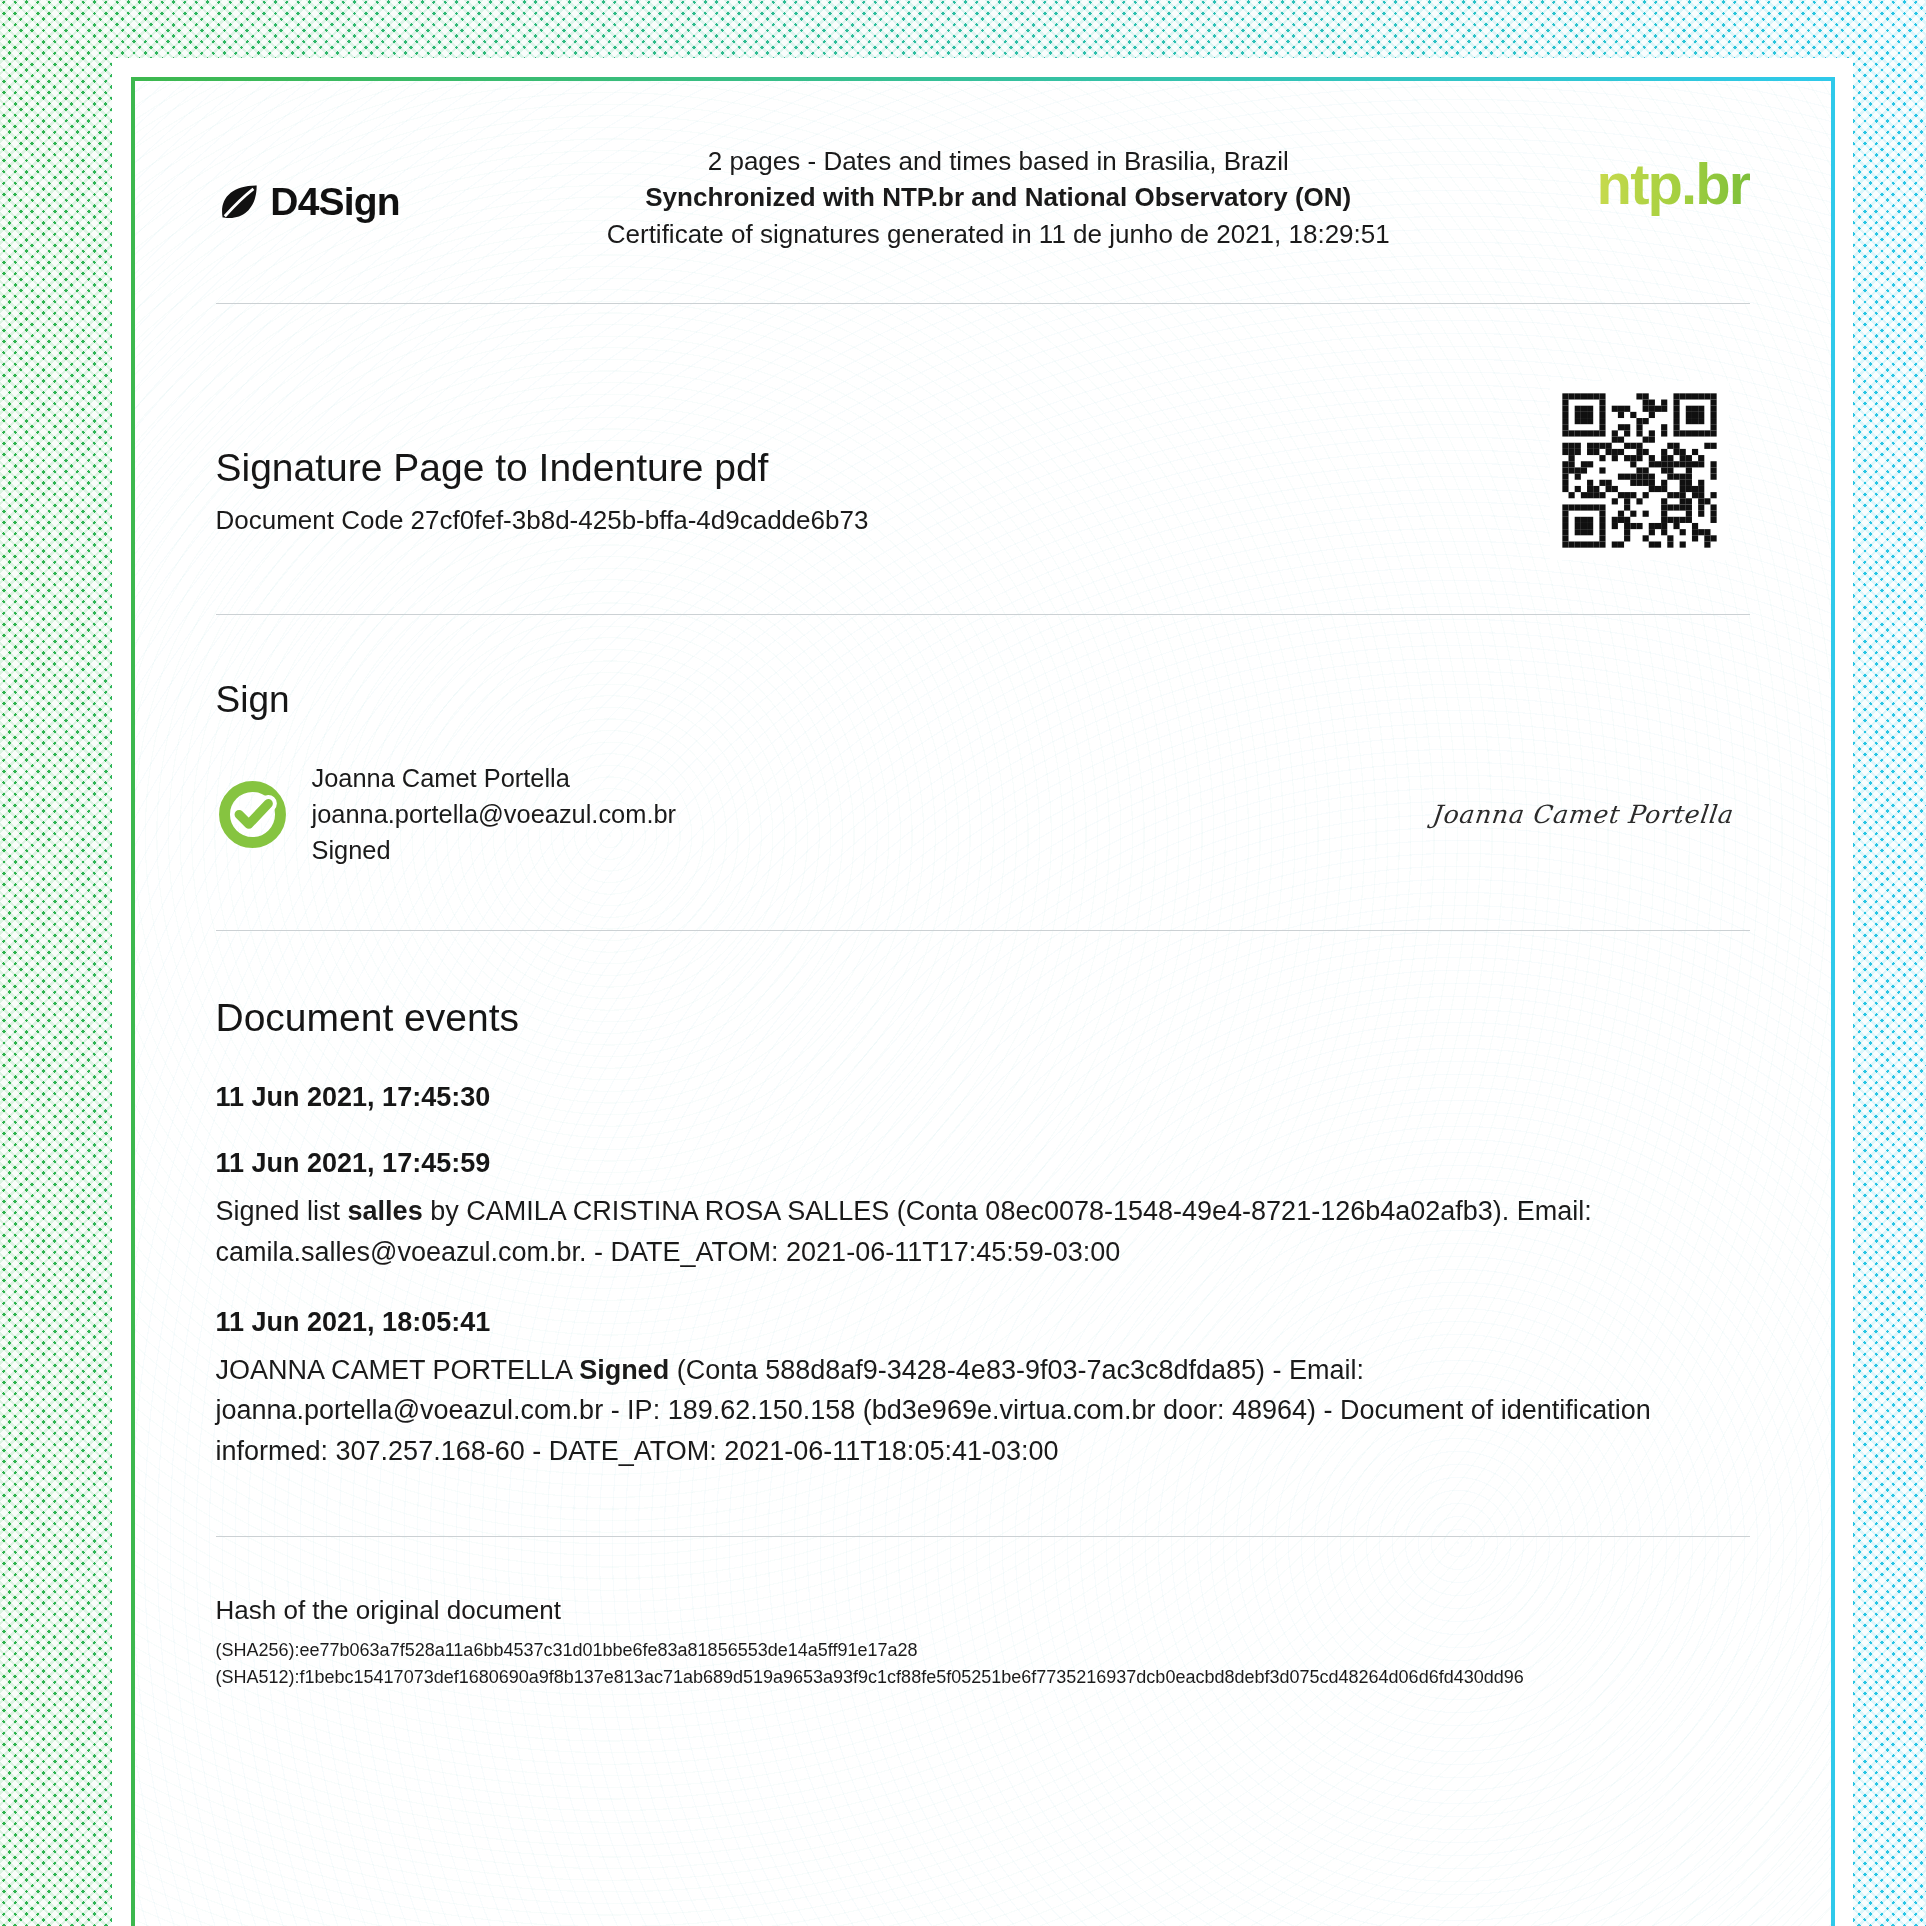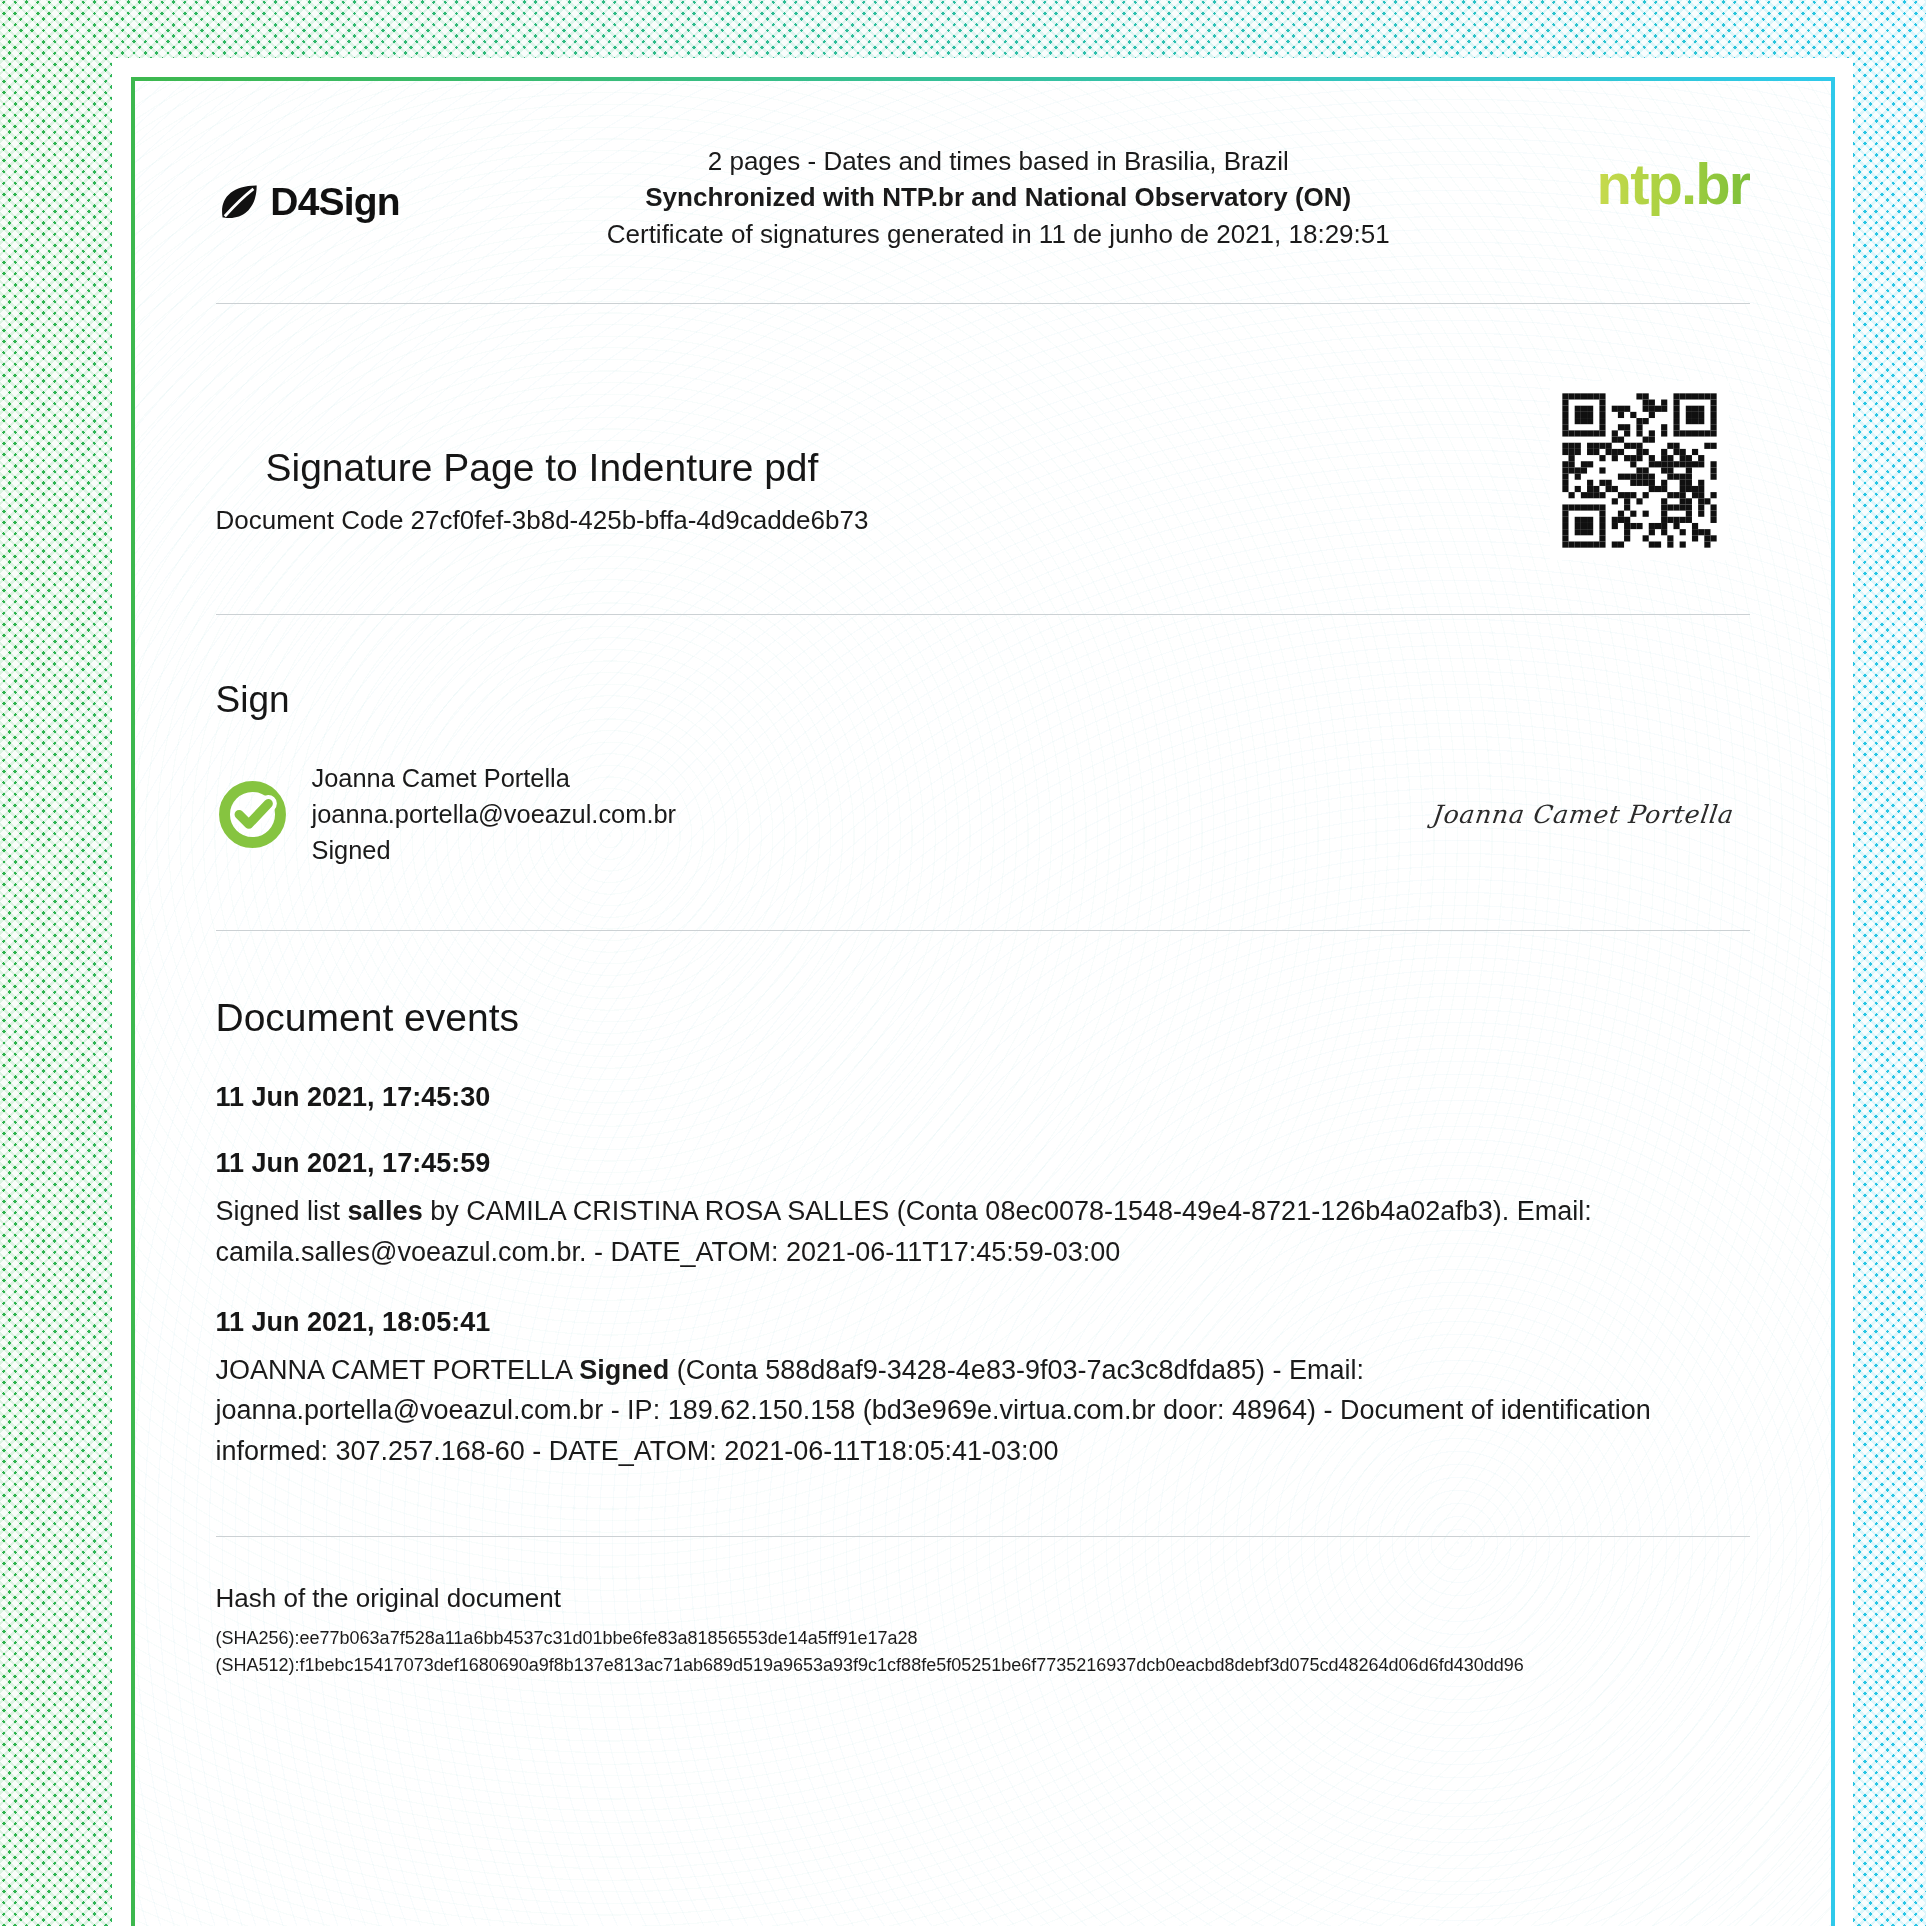--- a/index.html
+++ b/index.html
@@ -58,21 +58,21 @@
   }
 
   .rule { border: none; border-top: 1.5px solid #ccd1d4; width: 100%; }
   .rule-1 { margin-top: 50px; }
   .rule-2 { margin-top: 54px; }
   .rule-3 { margin-top: 62px; }
   .rule-4 { margin-top: 65px; }
 
   
   .title-row { display: flex; justify-content: space-between; align-items: flex-start; margin-top: 77px; }
-  .title-texts { padding-top: 65px; text-align: center; }
+  .title-texts { padding-top: 65px; }
   .doc-title { font-size: 39px; font-weight: 400; color: #161616; }
   .doc-code { font-size: 26px; margin-top: 14.6px; color: #1a1a1a; }
   .qr-box { flex: none; margin-right: 21px; width: 179px; height: 179px; }
   .qr-box svg { display: block; }
 
   
   .section-heading { font-size: 37px; font-weight: 400; color: #161616; }
   .sign-heading { margin-top: 64px; }
   .signer-row { display: flex; align-items: center; margin-top: 39px; }
   .check-icon { flex: none; width: 73px; height: 73px; }
@@ -86,21 +86,21 @@
 
   
   .events-heading { margin-top: 65px; font-size: 39px; }
   .event { margin-top: 35px; }
   .event.first { margin-top: 42px; }
   .event-ts { font-size: 27px; font-weight: 700; color: #161616; }
   .event-body { font-size: 27px; line-height: 1.5; margin-top: 11.6px; color: #1a1a1a; }
   .event-body b { font-weight: 700; }
 
   
-  .hash-heading { margin-top: 46px; font-size: 26px; font-weight: 400; }
+  .hash-heading { margin-top: 58px; font-size: 26px; font-weight: 400; }
   .hash-line { font-size: 18px; line-height: 1.5; color: #1b1b1b; }
   .hash-line.sha256 { margin-top: 10.8px; }
 </style>
 </head>
 <body>
 
 <div class="page">
   <div class="hatch">
     <div class="gap">
       <div class="inner-border">

